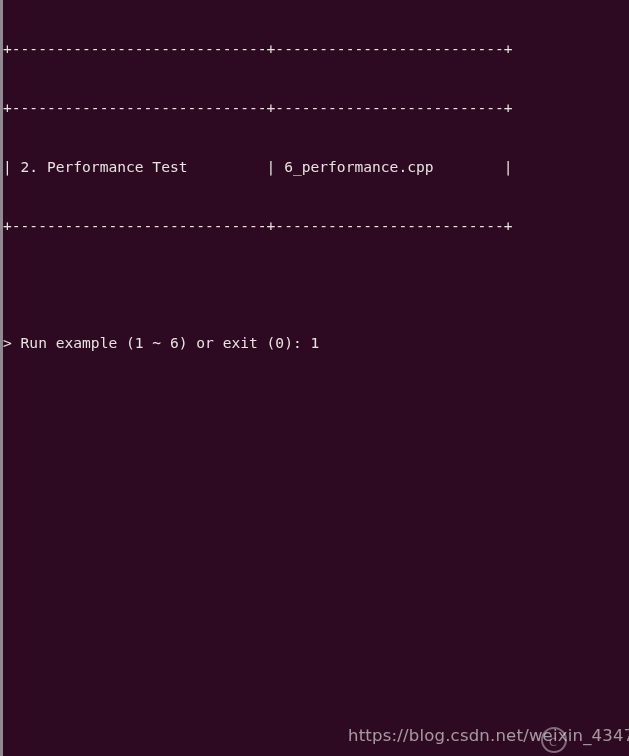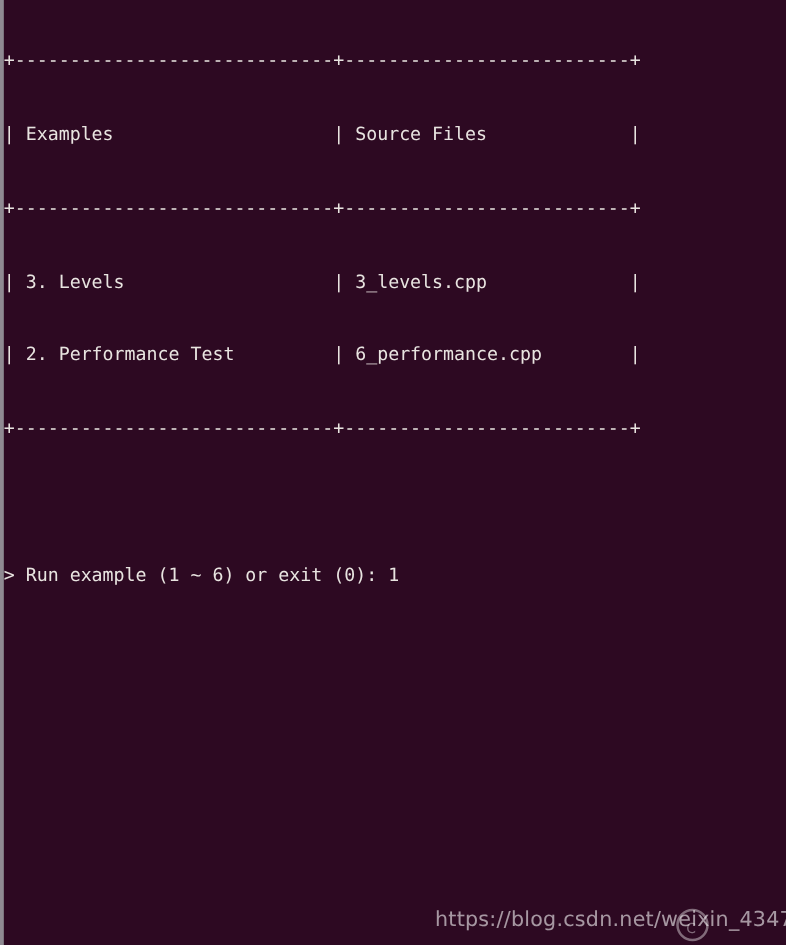--- a/index.html
+++ b/index.html
@@ -97,23 +97,21 @@
 <body>
 
 <div id="terminal">
 
   <div id="scrollbar-track">
     <div id="scrollbar-thumb"></div>
   </div>
 
   <div id="screen">
     <span class="row">+-----------------------------+--------------------------+</span>
-    <span class="row">| Examples                    | Source Files             |</span>
     <span class="row">+-----------------------------+--------------------------+</span>
-    <span class="row">| 3. Levels                   | 3_levels.cpp             |</span>
     <span class="row">| 2. Performance Test         | 6_performance.cpp        |</span>
     <span class="row">+-----------------------------+--------------------------+</span>
     <span class="row blank"></span>
     <span class="row">&gt; Run example (1 ~ 6) or exit (0): 1</span>
     
     
     
     
     
     

